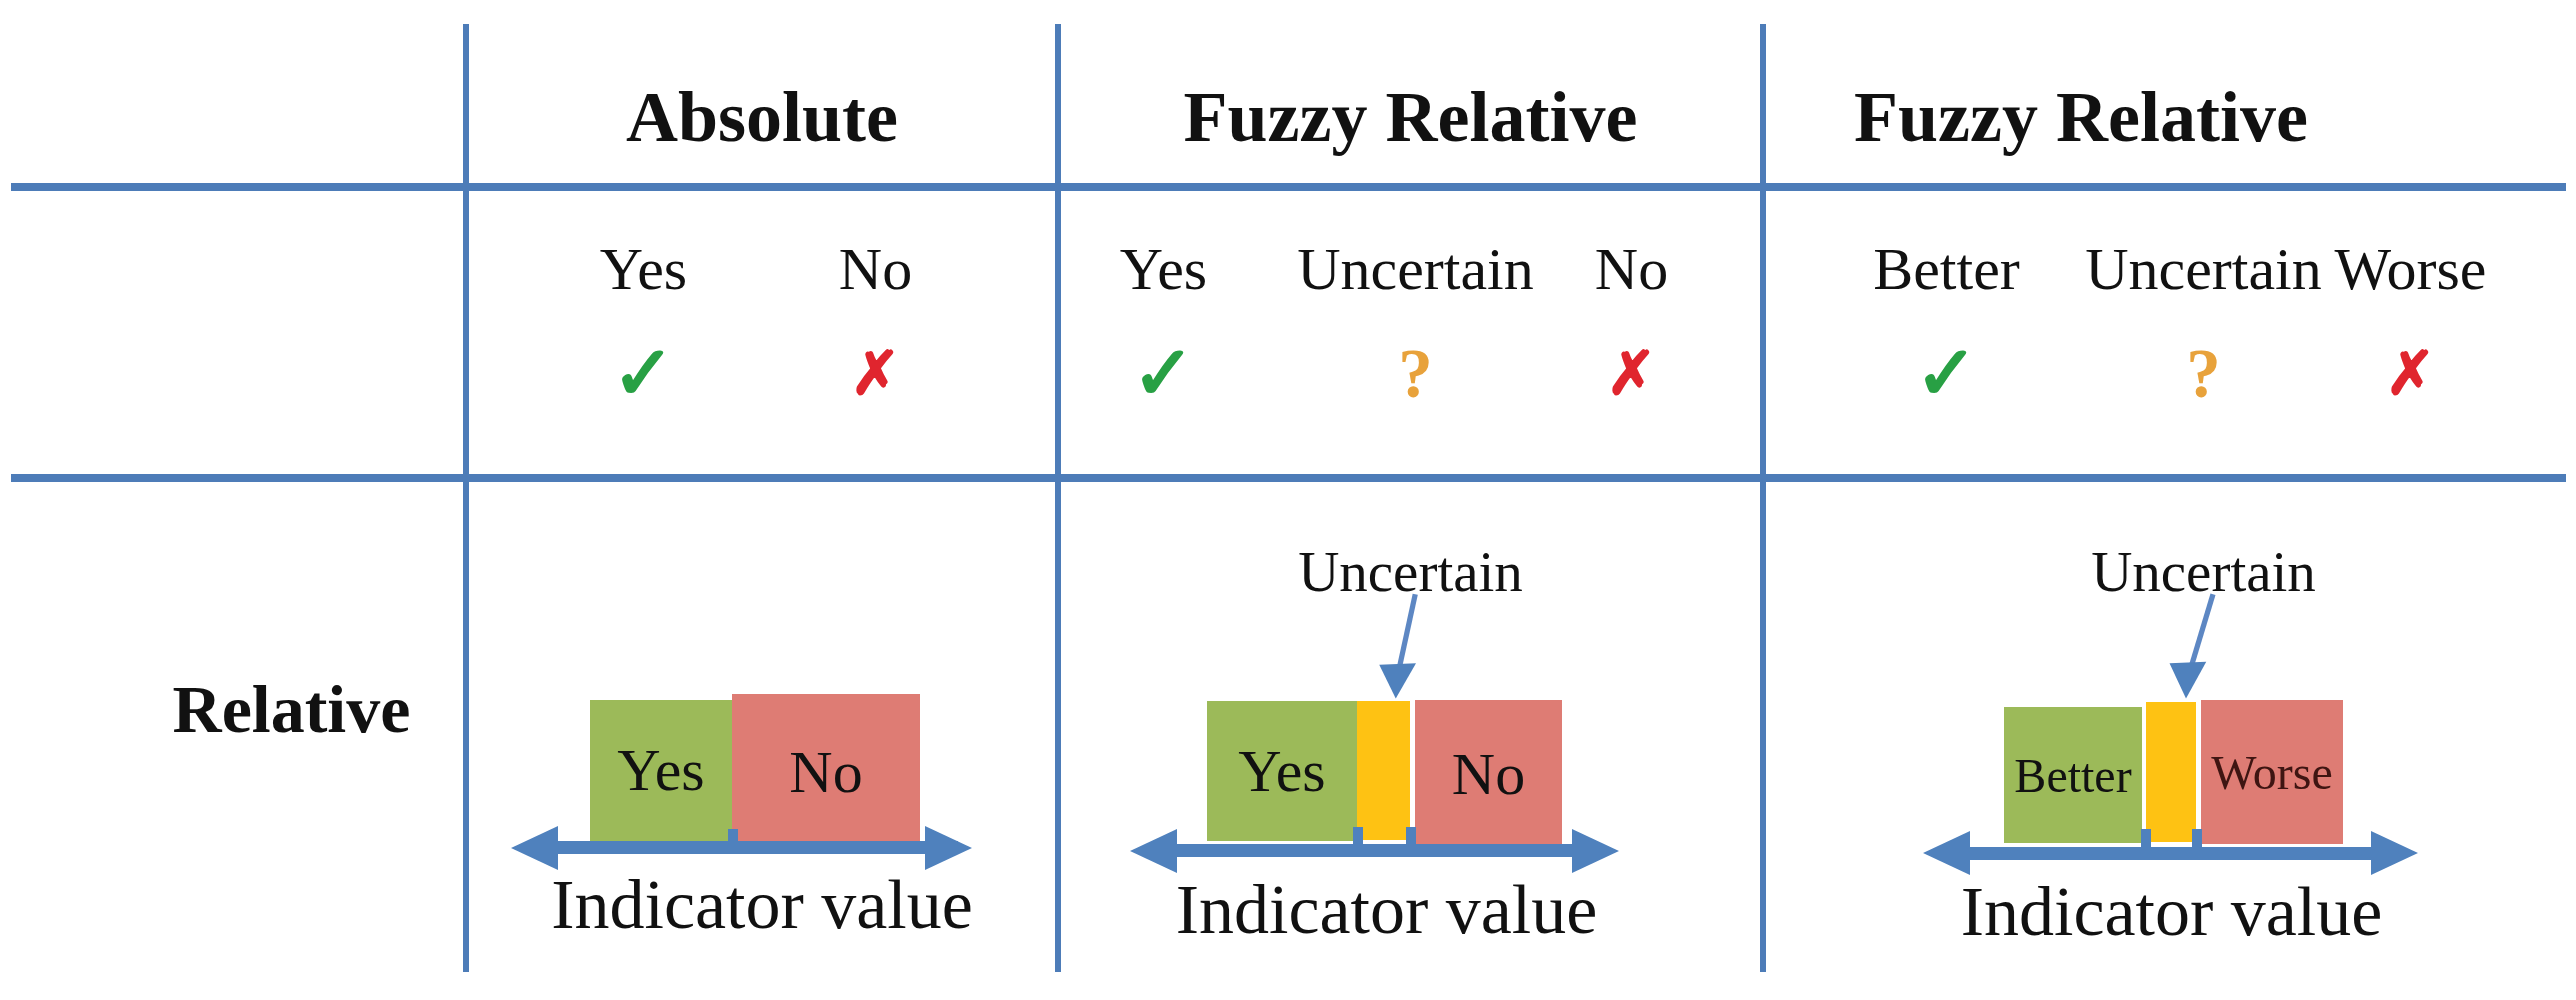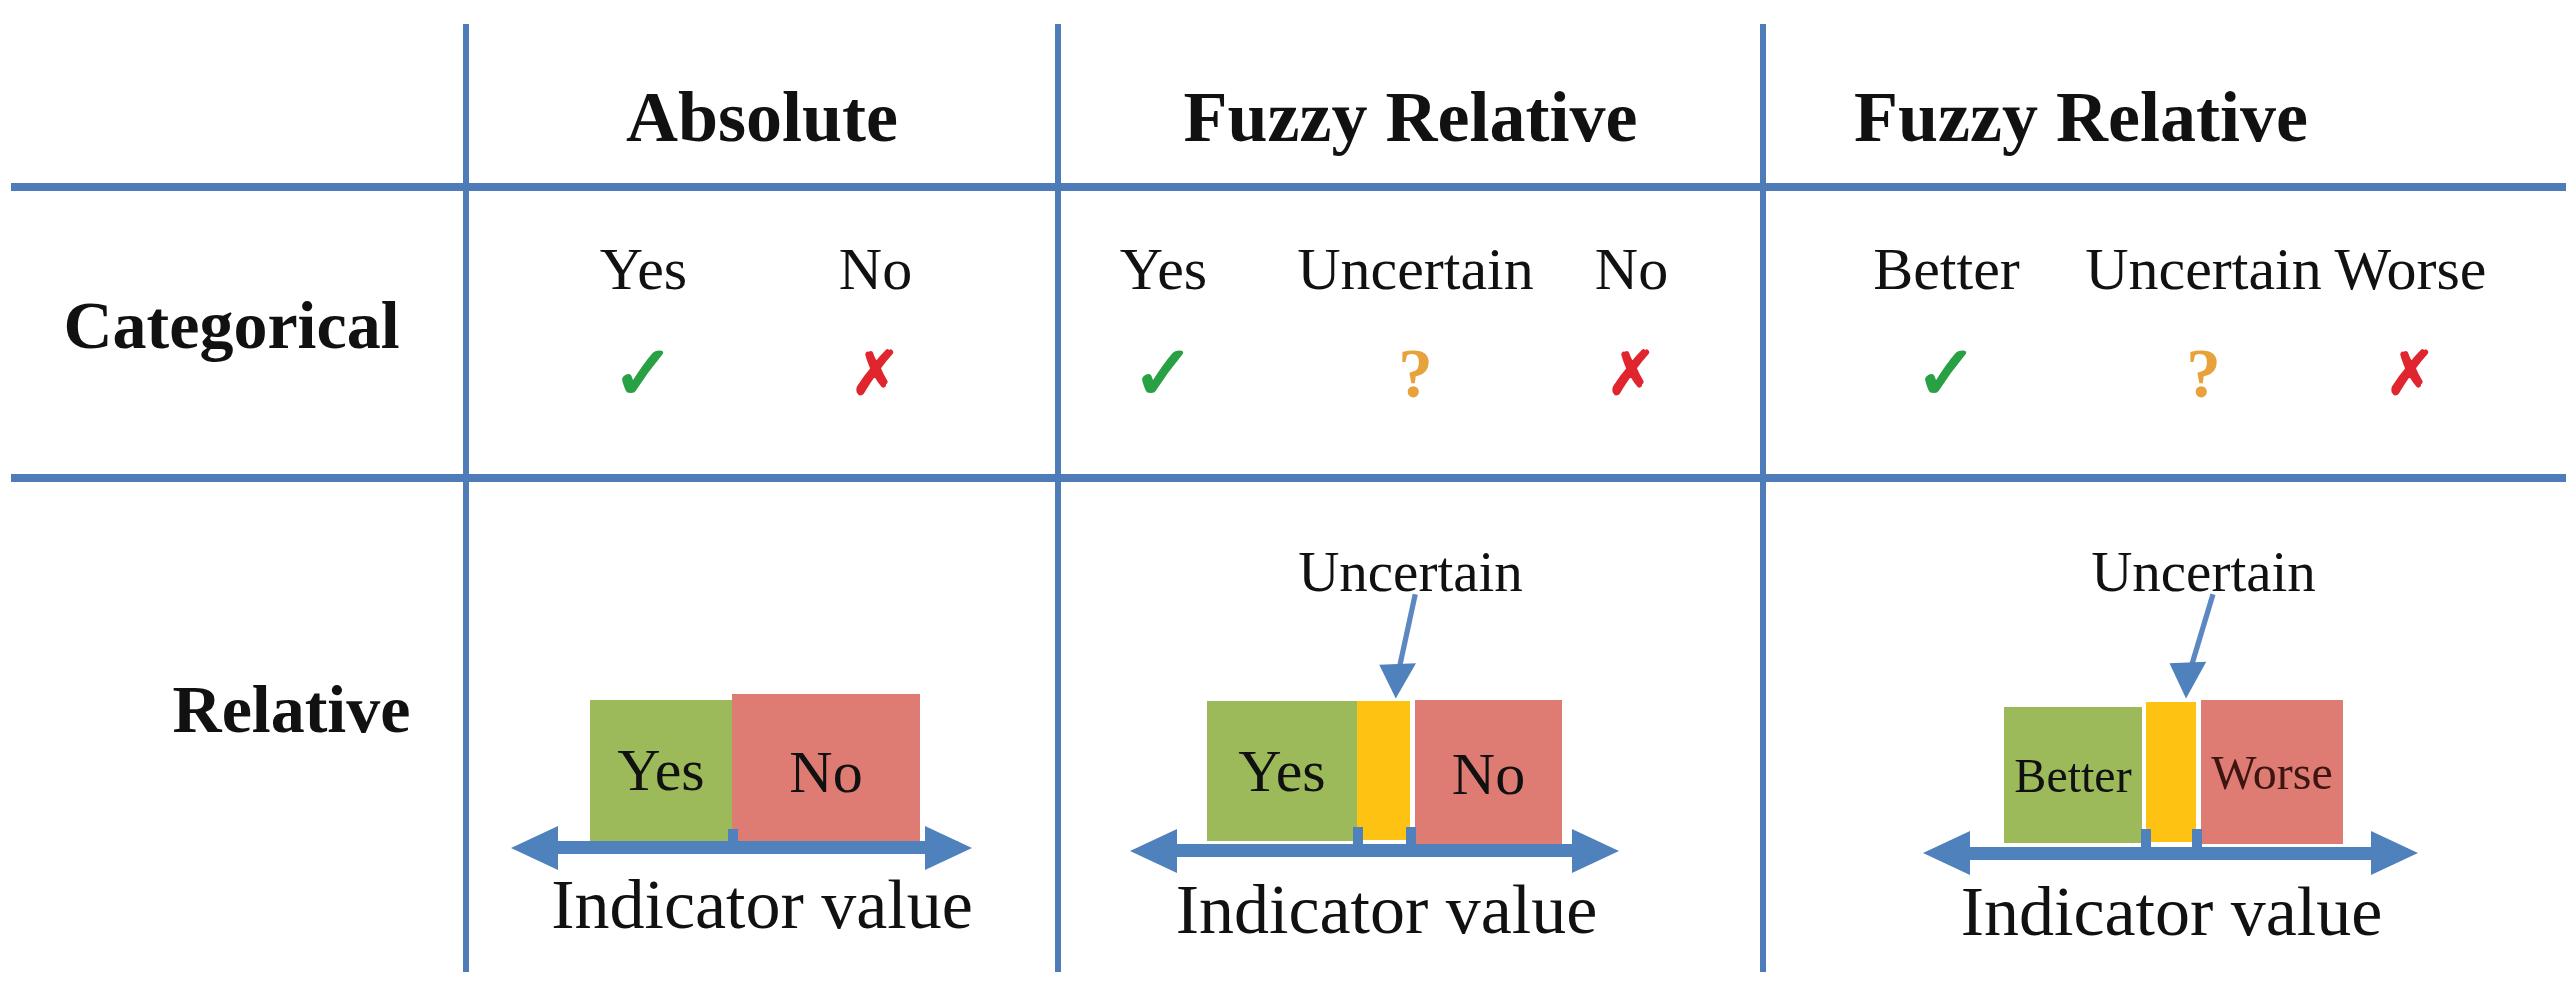--- a/index.html
+++ b/index.html
@@ -128,21 +128,20 @@
   <div class="vline" style="left:463px"></div>
   <div class="vline" style="left:1055px"></div>
   <div class="vline" style="left:1760px"></div>
   <div class="hline" style="top:183px"></div>
   <div class="hline" style="top:474px"></div>
 
   <div class="colhead" style="left:469px;width:586px">Absolute</div>
   <div class="colhead" style="left:1061px;width:699px">Fuzzy Relative</div>
   <div class="colhead" style="left:1676px;width:810px">Fuzzy Relative</div>
 
-  <div class="rowlabel" style="left:0;width:463px;top:288px">Categorical</div>
   <div class="rowlabel" style="left:60px;width:463px;top:672px">Relative</div>
 
   <div class="opt" style="left:493px">
     <div class="lbl">Yes</div>
     <div class="sym sym-check">✓</div>
   </div>
   <div class="opt" style="left:725px">
     <div class="lbl">No</div>
     <div class="sym sym-cross">✗</div>
   </div>

